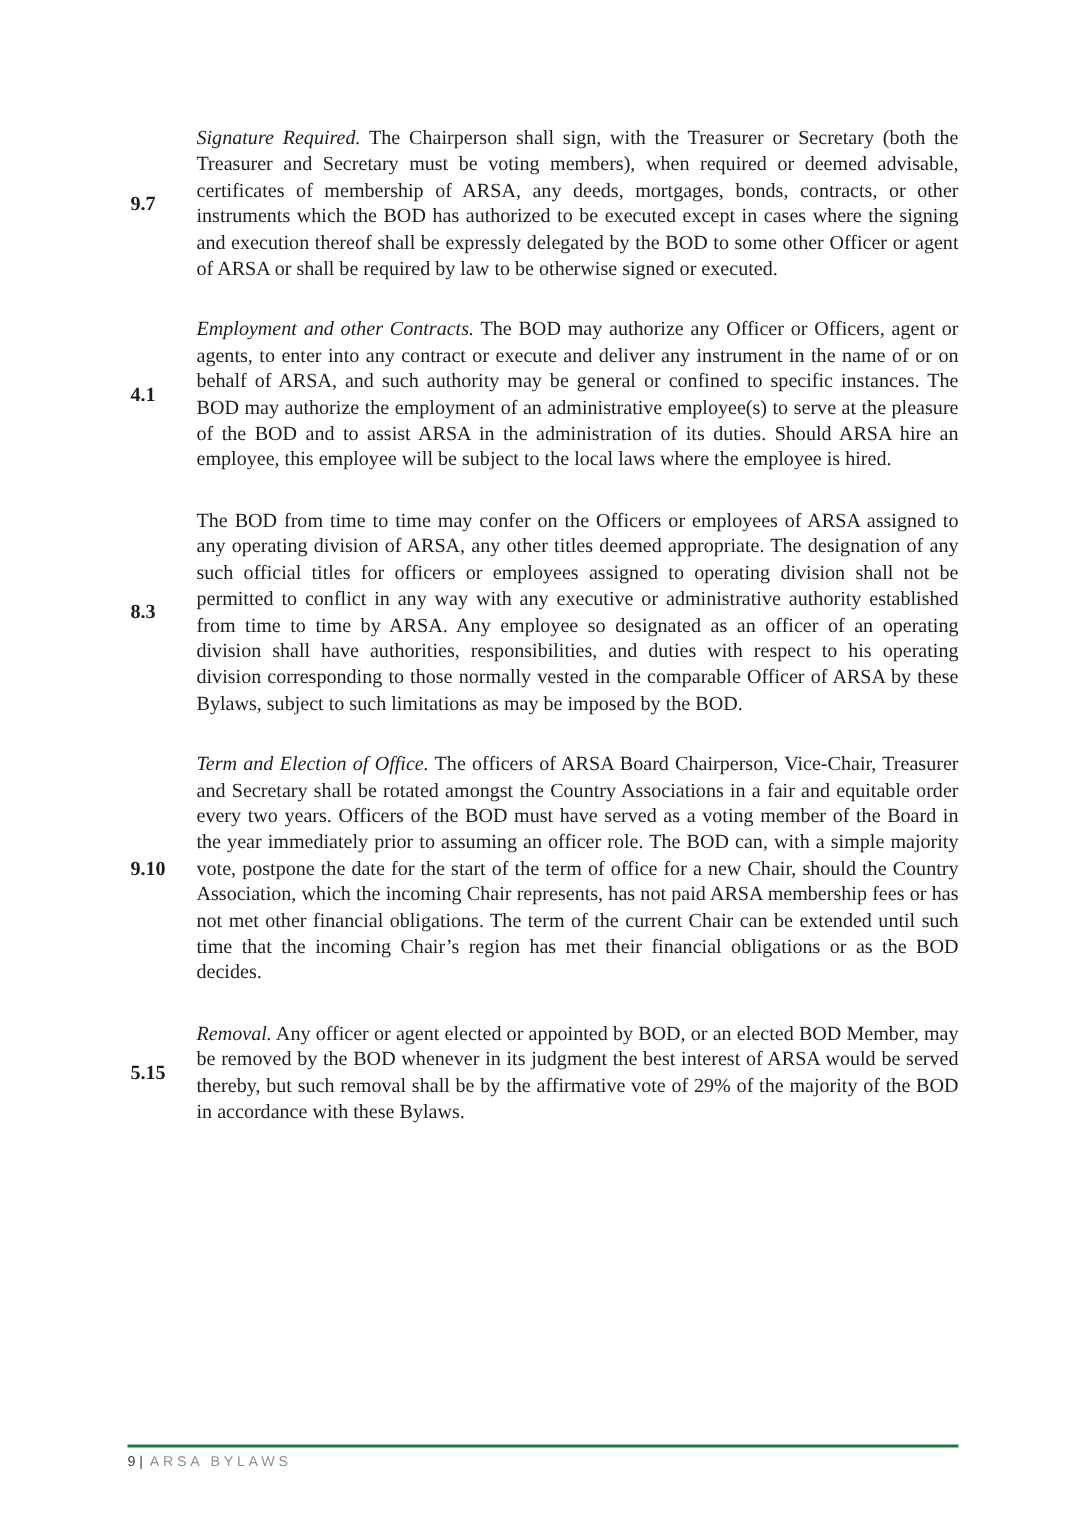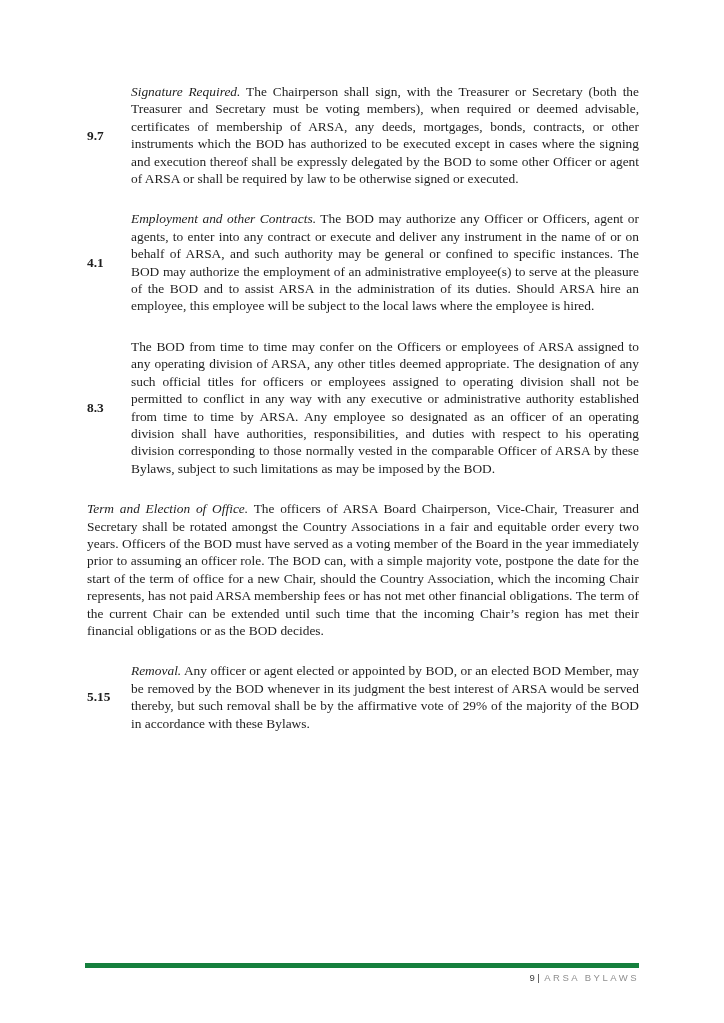--- a/index.html
+++ b/index.html
@@ -44,23 +44,22 @@
     text-justify: inter-word;
   }
   .text em {
     font-style: italic;
   }
   .footer {
     position: absolute;
     left: 85px;
     width: 554px;
     top: 963px;
-    border-top: 5px solid #15803d;
+    border-top: 2px solid #15803d;
     padding-top: 4px;
-    text-align: right;
     font-family: "Liberation Sans", sans-serif;
     font-size: 9.5px;
     letter-spacing: 2.5px;
     color: #8f8f8f;
     white-space: nowrap;
   }
   .footer .pagenum,
   .footer .sep {
     color: #3c3c3c;
   }
@@ -83,20 +82,21 @@
       <div class="num">4.1</div>
       <p class="text"><em>Employment and other Contracts.</em><span> The BOD may authorize any Officer or Officers, agent or agents, to enter into any contract or execute and deliver any instrument in the name of or on behalf of ARSA, and such authority may be general or confined to specific instances. The BOD may authorize the employment of an administrative employee(s) to serve at the pleasure of the BOD and to assist ARSA in the administration of its duties. Should ARSA hire an employee, this employee will be subject to the local laws where the employee is hired.</span></p>
     </div>
 
     <div class="section">
       <div class="num">8.3</div>
       <p class="text"><em></em><span>The BOD from time to time may confer on the Officers or employees of ARSA assigned to any operating division of ARSA, any other titles deemed appropriate. The designation of any such official titles for officers or employees assigned to operating division shall not be permitted to conflict in any way with any executive or administrative authority established from time to time by ARSA. Any employee so designated as an officer of an operating division shall have authorities, responsibilities, and duties with respect to his operating division corresponding to those normally vested in the comparable Officer of ARSA by these Bylaws, subject to such limitations as may be imposed by the BOD.</span></p>
     </div>
 
     <div class="section">
+      <div class="num">9.10</div>
       <p class="text"><em>Term and Election of Office.</em><span> The officers of ARSA Board Chairperson, Vice-Chair, Treasurer and Secretary shall be rotated amongst the Country Associations in a fair and equitable order every two years. Officers of the BOD must have served as a voting member of the Board in the year immediately prior to assuming an officer role. The BOD can, with a simple majority vote, postpone the date for the start of the term of office for a new Chair, should the Country Association, which the incoming Chair represents, has not paid ARSA membership fees or has not met other financial obligations. The term of the current Chair can be extended until such time that the incoming Chair’s region has met their financial obligations or as the BOD decides.</span></p>
     </div>
 
     <div class="section">
       <div class="num">5.15</div>
       <p class="text"><em>Removal.</em><span> Any officer or agent elected or appointed by BOD, or an elected BOD Member, may be removed by the BOD whenever in its judgment the best interest of ARSA would be served thereby, but such removal shall be by the affirmative vote of 29% of the majority of the BOD in accordance with these Bylaws.</span></p>
     </div>
 
 
   </div>

